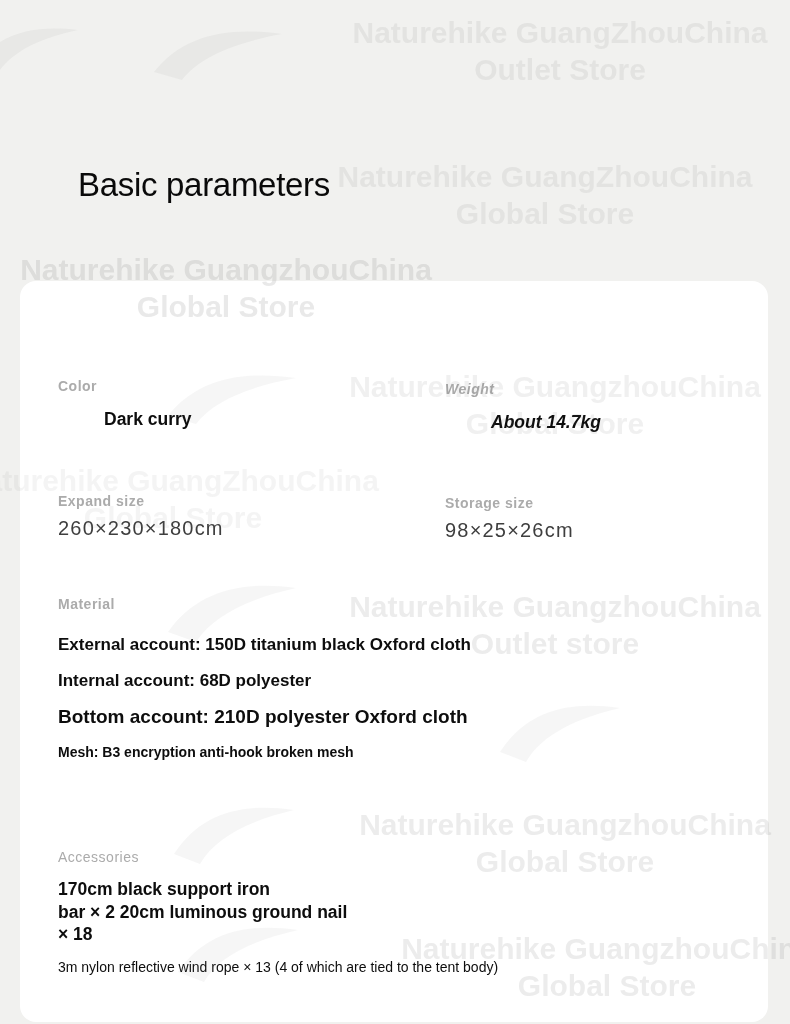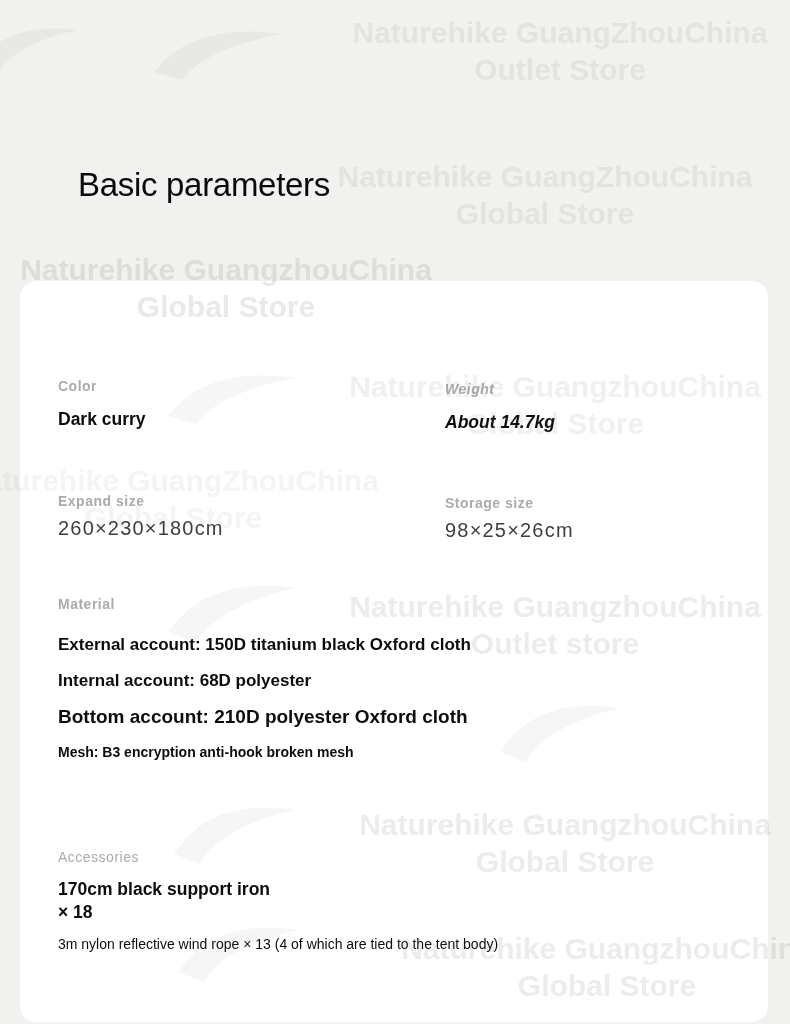--- a/index.html
+++ b/index.html
@@ -21,21 +21,21 @@
     position:absolute;left:78px;top:166px;z-index:2;
     font-size:33px;font-weight:normal;color:#0a0a0a;letter-spacing:-0.3px;
   }
 
   
   .field{position:absolute;}
   .field .label{
     font-size:14px;font-weight:bold;color:#ababab;letter-spacing:0.5px;
   }
   .field .value{
-    margin-top:15px;font-size:17.5px;font-weight:bold;color:#0d0d0d;
+    margin-top:15px;font-size:17.5px;font-weight:bold;color:#0d0d0d;margin-left:46px;
   }
   .field .size-value{
     margin-top:8px;font-size:20px;font-weight:400;color:#3e3e3e;letter-spacing:1.2px;
   }
   .block-color   {left:38px;top:97px;}
   .block-weight  {left:425px;top:100px;font-style:italic;}
   .block-expand  {left:38px;top:212px;}
   .block-storage {left:425px;top:214px;}
 
   
@@ -115,20 +115,21 @@
     <div class="mat-line mat-0">External account: 150D titanium black Oxford cloth</div>
     <div class="mat-line mat-1">Internal account: 68D polyester</div>
     <div class="mat-line mat-2">Bottom account: 210D polyester Oxford cloth</div>
     <div class="mat-line mat-3">Mesh: B3 encryption anti-hook broken mesh</div>
   </div>
 
   <div class="block-accessories">
     <div class="label">Accessories</div>
     <div class="acc-item1">
       <div>170cm black support iron</div>
+      <div>bar × 2 20cm luminous ground nail</div>
       <div>× 18</div>
     </div>
     <div class="acc-item2">3m nylon reflective wind rope × 13 (4 of which are tied to the tent body)</div>
   </div>
 
 </div>
 
 <div class="wm-layer">
 
   <div class="wm wm-0">

